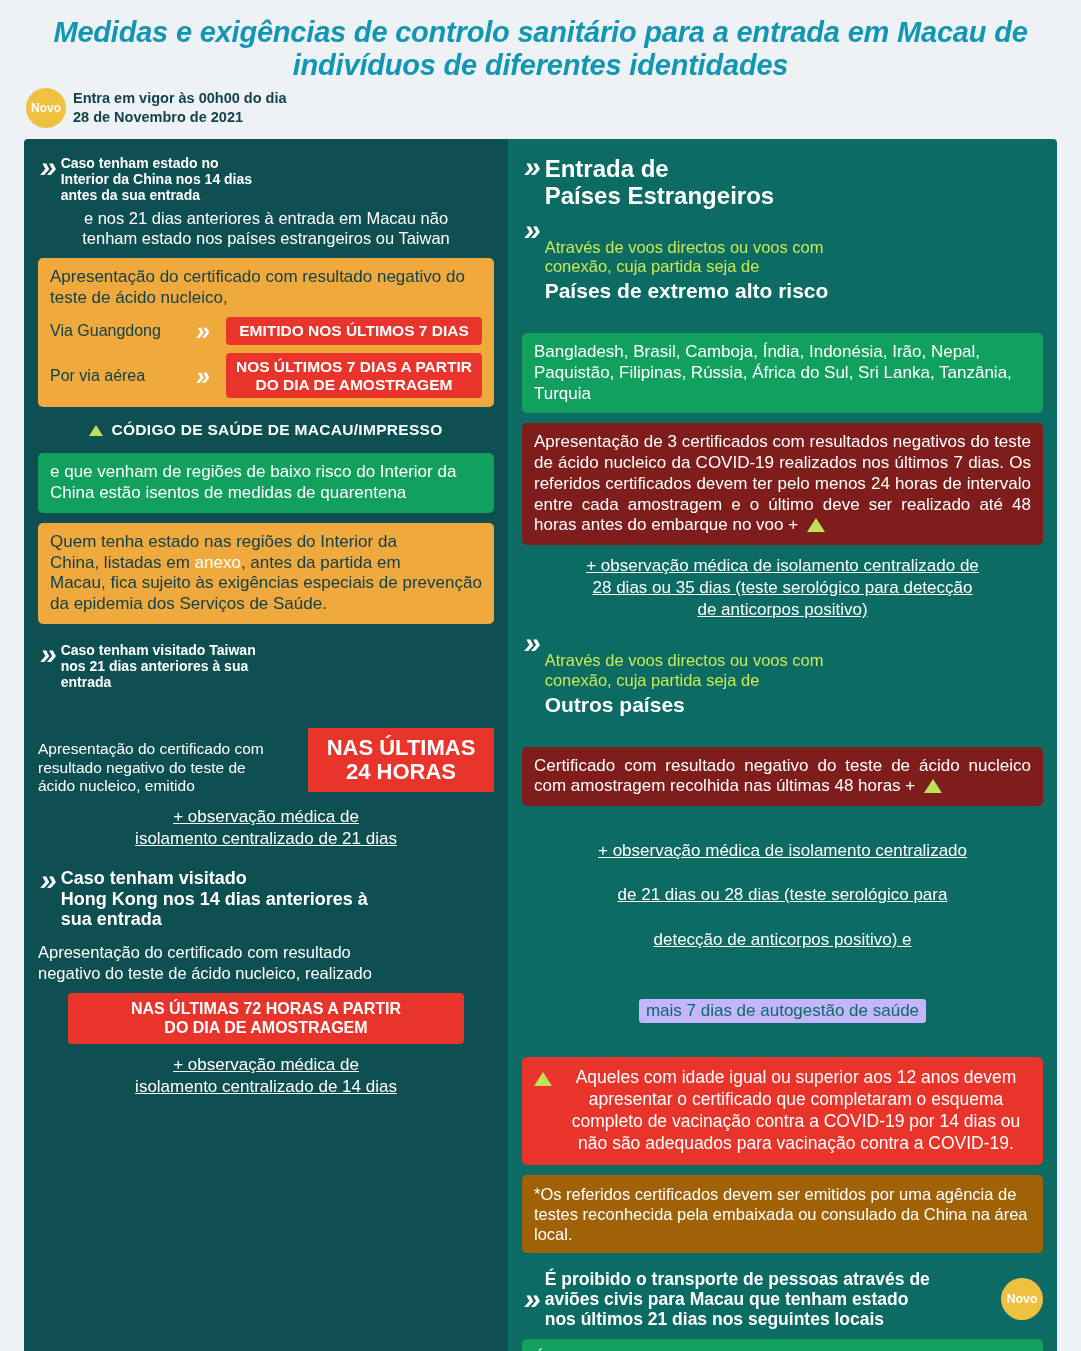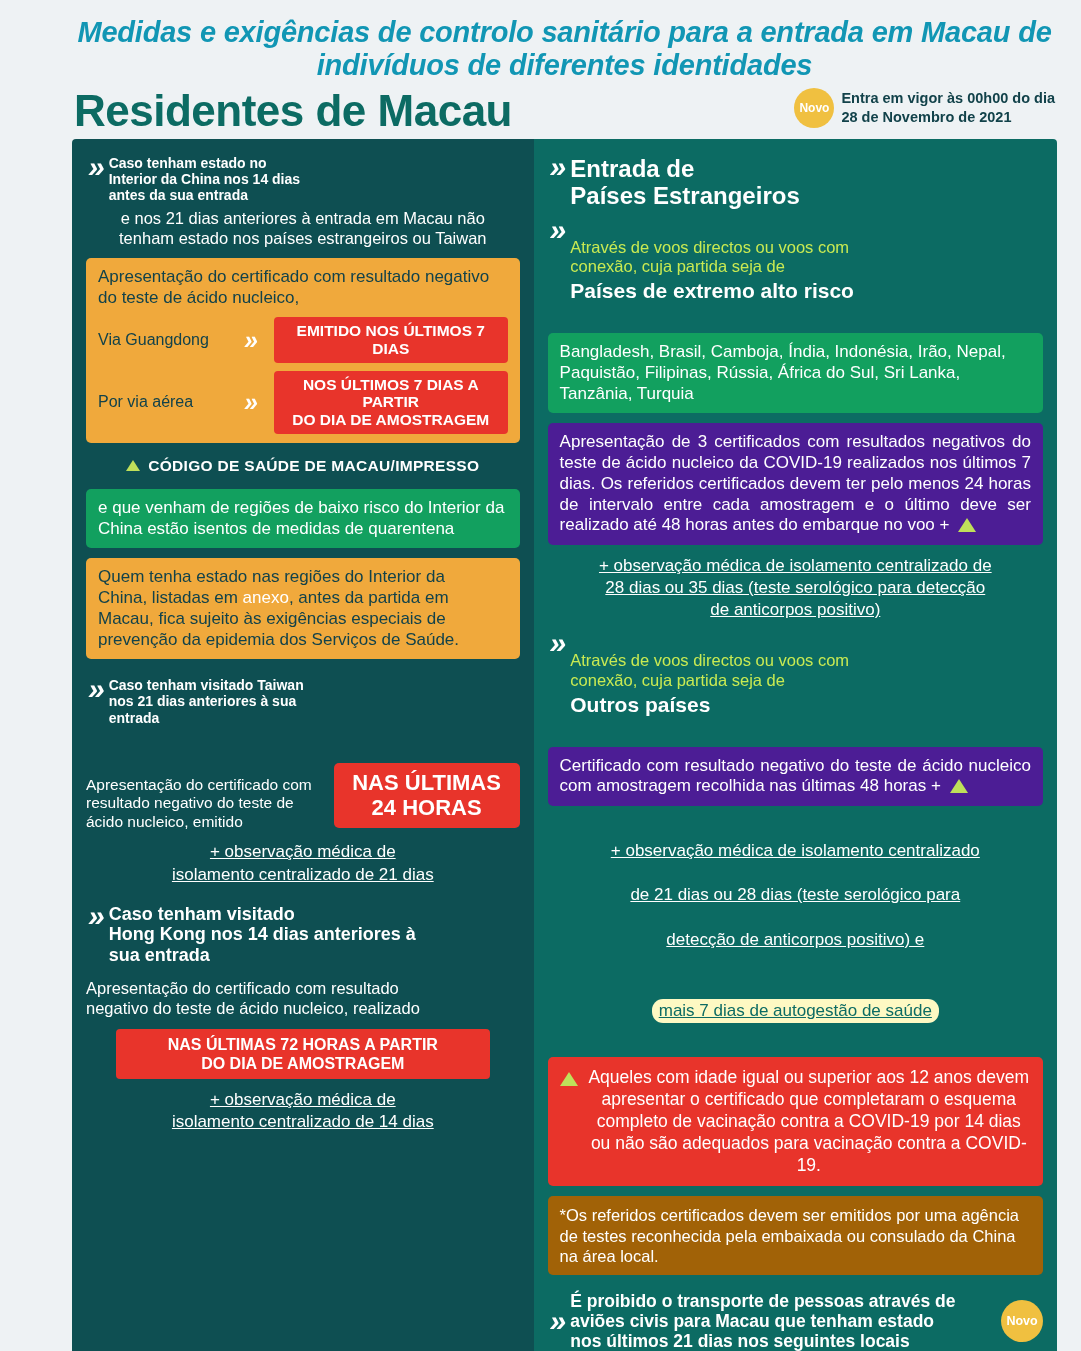--- a/index.html
+++ b/index.html
@@ -12,21 +12,20 @@
     background: #eef2f4;
     font-family: "Liberation Sans", sans-serif;
     color: #0b3b3c;
     overflow: hidden;
   }
   .page {
     position: relative;
     width: 1081px;
     height: 1351px;
     box-sizing: border-box;
-    padding-left: 48px;
   }
 
   
   .header {
     padding: 16px 20px 4px 20px;
     text-align: center;
   }
   .header h1 {
     margin: 0;
     font-size: 29px;
@@ -143,21 +142,21 @@
   }
   .box-orange {
     background: #f0a93c;
     color: #12424a;
   }
   .box-green {
     background: #12a05f;
     color: #ffffff;
   }
   .box-red {
-    background: #4c1d95;
+    background: #7f1d1d;
     color: #ffffff;
   }
   .box-teal {
     background: #a16207;
     color: #ffffff;
   }
 
   .via-row {
     display: flex;
     align-items: center;
@@ -237,46 +236,45 @@
     white-space: pre-line;
     margin-top: 40px;
   }
   .split-pill {
     background: #e8342b;
     color: #ffffff;
     font-weight: 800;
     font-size: 22px;
     line-height: 1.1;
     text-align: center;
-    border-radius: 5px;
+    border-radius: 0;
     padding: 8px 12px;
     white-space: pre-line;
     width: 186px;
     box-sizing: border-box;
     margin-top: 24px;
   }
 
   .red-strip {
     background: #e8342b;
     color: #ffffff;
     font-size: 16px;
     font-weight: 600;
     text-align: center;
     border-radius: 4px;
     padding: 6px 10px;
     margin: 10px 30px 0 30px;
     line-height: 1.2;
     white-space: pre-line;
   }
   .hl-white-box {
-    background: #fef9c3;
+    background: #c4b5fd;
     color: #0c6b63;
-    border-radius: 11px;
+    border-radius: 3px;
     padding: 1px 7px;
-    text-decoration: underline;
     display: inline-block;
   }
   .hl-white-text { color: #ffffff; }
 
   .sub-green-head {
     color: #c9ea52;
     font-size: 16.5px;
     line-height: 1.2;
     white-space: pre-line;
   }
@@ -320,21 +318,20 @@
 
 <div class="page">
 
   <div class="header">
     <h1>Medidas e exigências de controlo sanitário
 para a entrada em Macau
 de indivíduos de diferentes identidades</h1>
   </div>
 
   <div class="title-row">
-    <div class="main-title">Residentes de Macau</div>
     <div class="novo-box">
       <div class="novo-badge">Novo</div>
       <div class="novo-text">Entra em vigor às 00h00 do dia
 28 de Novembro de 2021</div>
     </div>
   </div>
 
   <div class="panels">
 
     <div class="col col-left">

